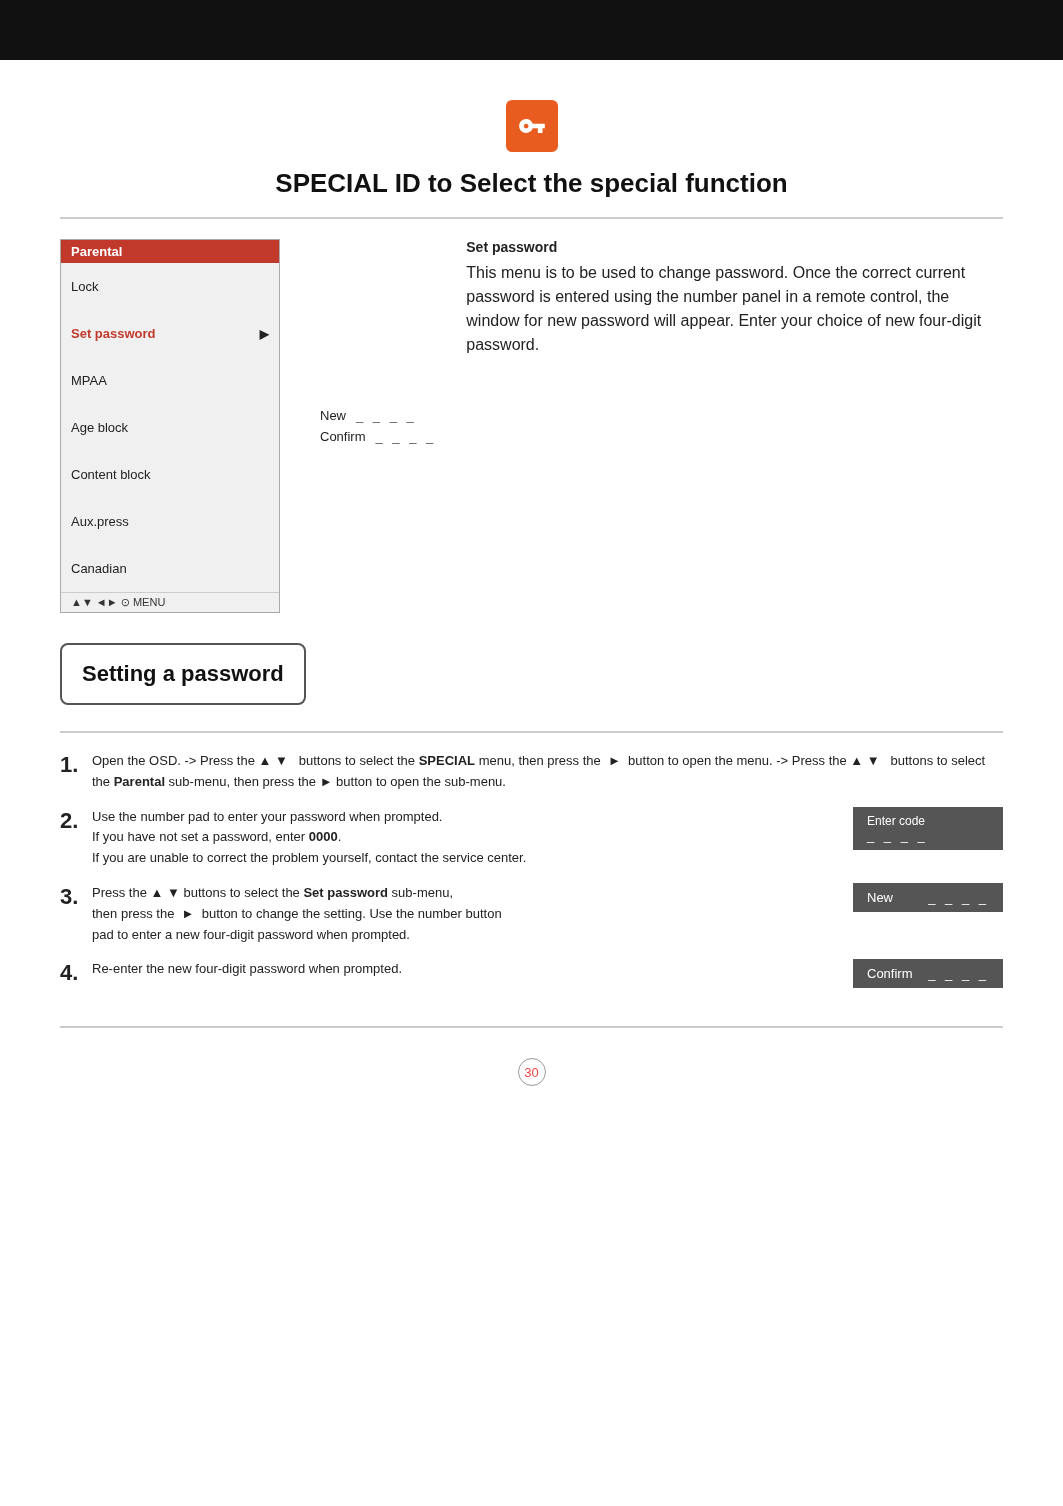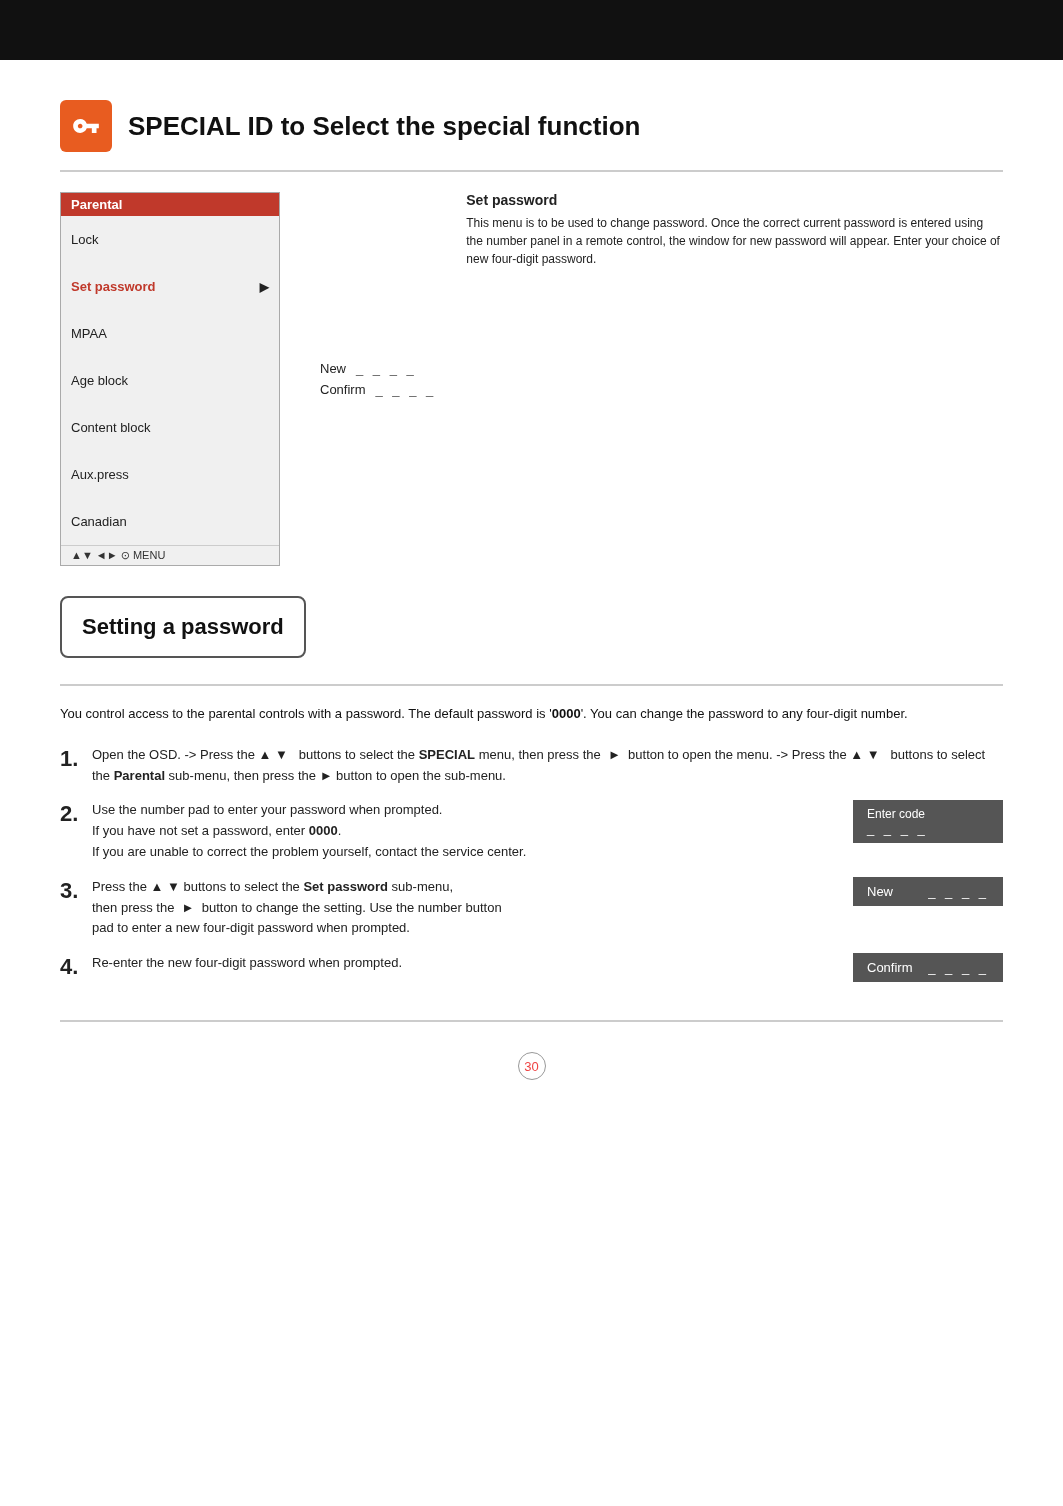--- a/index.html
+++ b/index.html
@@ -24,20 +24,21 @@
       padding: 30px 60px;
     }
 
     
     .section-header {
       display: flex;
       align-items: center;
       gap: 16px;
       margin-bottom: 18px;
       margin-top: 10px;
+      flex-direction: column;
     }
 
     .section-icon-box {
       width: 52px;
       height: 52px;
       background: #e85c20;
       border-radius: 6px;
       display: flex;
       align-items: center;
       justify-content: center;
@@ -144,21 +145,21 @@
       flex: 1;
     }
 
     .desc-title {
       font-weight: bold;
       font-size: 14px;
       margin-bottom: 6px;
     }
 
     .desc-text {
-      font-size: 12px;
+      font-size: 16px;
       line-height: 1.5;
       color: #222;
     }
 
     
     .setting-password-box {
       display: inline-block;
       border: 2px solid #555;
       border-radius: 8px;
       padding: 16px 20px;
@@ -333,23 +334,20 @@
       <div class="desc-text">This menu is to be used to change password. Once the correct current password is entered using the number panel in a remote control, the window for new password will appear. Enter your choice of new four-digit password.</div>
     </div>
   </div>
 
   
   <div class="setting-password-box">Setting a password</div>
 
   <hr class="divider2">
 
   
-  <div class="intro-text">
-    You control access to the parental controls with a password. The default password is '<strong>0000</strong>'. You can change the password to any four-digit number.
-  </div>
 
   
   <div class="steps">
 
     <div class="step-row">
       <div class="step-num-large">1.</div>
       <div class="step-body">
         Open the OSD. -&gt; Press the ▲ ▼&nbsp;&nbsp; buttons to select the <b>SPECIAL</b> menu, then press the &nbsp;►&nbsp; button to open the menu. -&gt; Press the ▲ ▼&nbsp;&nbsp; buttons to select the <b>Parental</b> sub-menu, then press the ► button to open the sub-menu.
       </div>
     </div>

